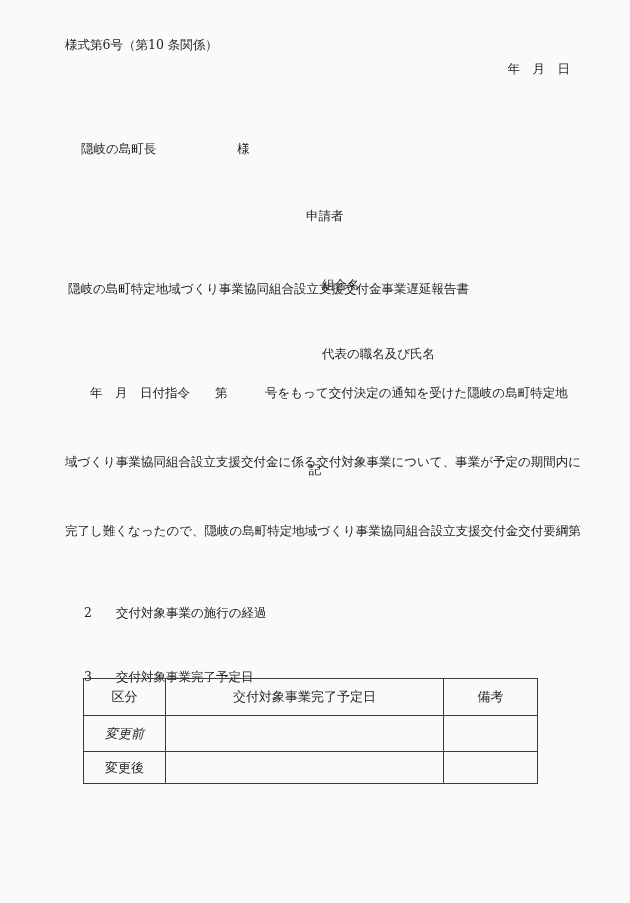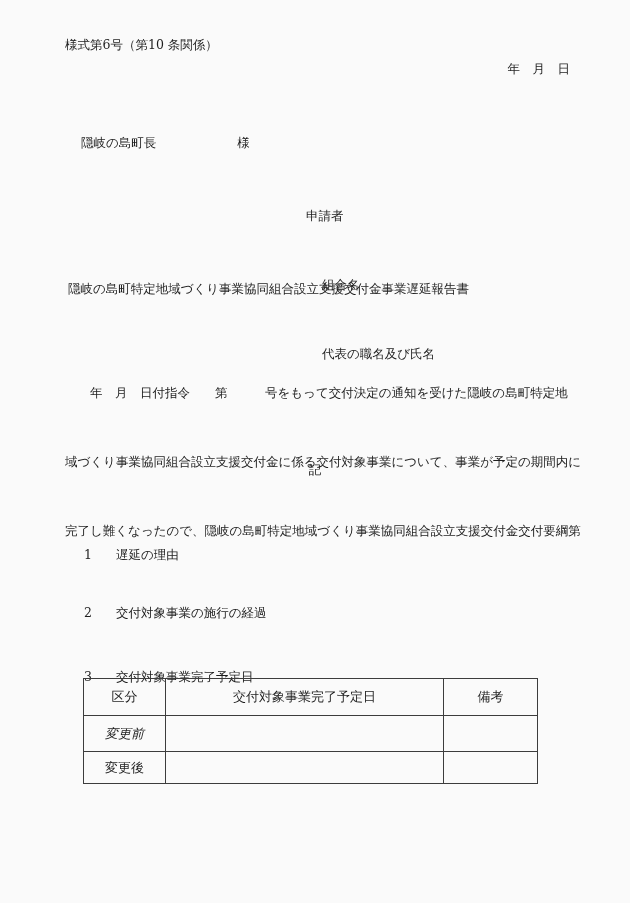--- a/index.html
+++ b/index.html
@@ -32,21 +32,21 @@
     top: 33px;
   }
   .date-line {
     position: absolute;
     top: 57px;
     right: 60px;
   }
   .recipient-line {
     position: absolute;
     left: 65px;
-    top: 108px;
+    top: 114px;
   }
   .recipient-line .honorific {
     margin-left: 81px;
   }
   .applicant {
     position: absolute;
     left: 306px;
     top: 158px;
   }
   .applicant .applicant-field {
@@ -134,23 +134,20 @@
   <div class="txt doc-title">隠岐の島町特定地域づくり事業協同組合設立支援交付金事業遅延報告書</div>
 
   <div class="txt body-par">
     <div class="par-line">　　年　月　日付指令　　第　　　号をもって交付決定の通知を受けた隠岐の島町特定地</div>
     <div class="par-line">域づくり事業協同組合設立支援交付金に係る交付対象事業について、事業が予定の期間内に</div>
     <div class="par-line">完了し難くなったので、隠岐の島町特定地域づくり事業協同組合設立支援交付金交付要綱第</div>
   </div>
 
   <div class="txt ki-marker">記</div>
 
-  <div class="txt item item-1">
-    <span class="item-num">1</span><span class="item-label">遅延の理由</span>
-  </div>
 
   <div class="txt item item-2">
     <span class="item-num">2</span><span class="item-label">交付対象事業の施行の経過</span>
   </div>
 
   <div class="txt item item-3">
     <span class="item-num">3</span><span class="item-label">交付対象事業完了予定日</span>
   </div>
 
   <table class="schedule-table">

